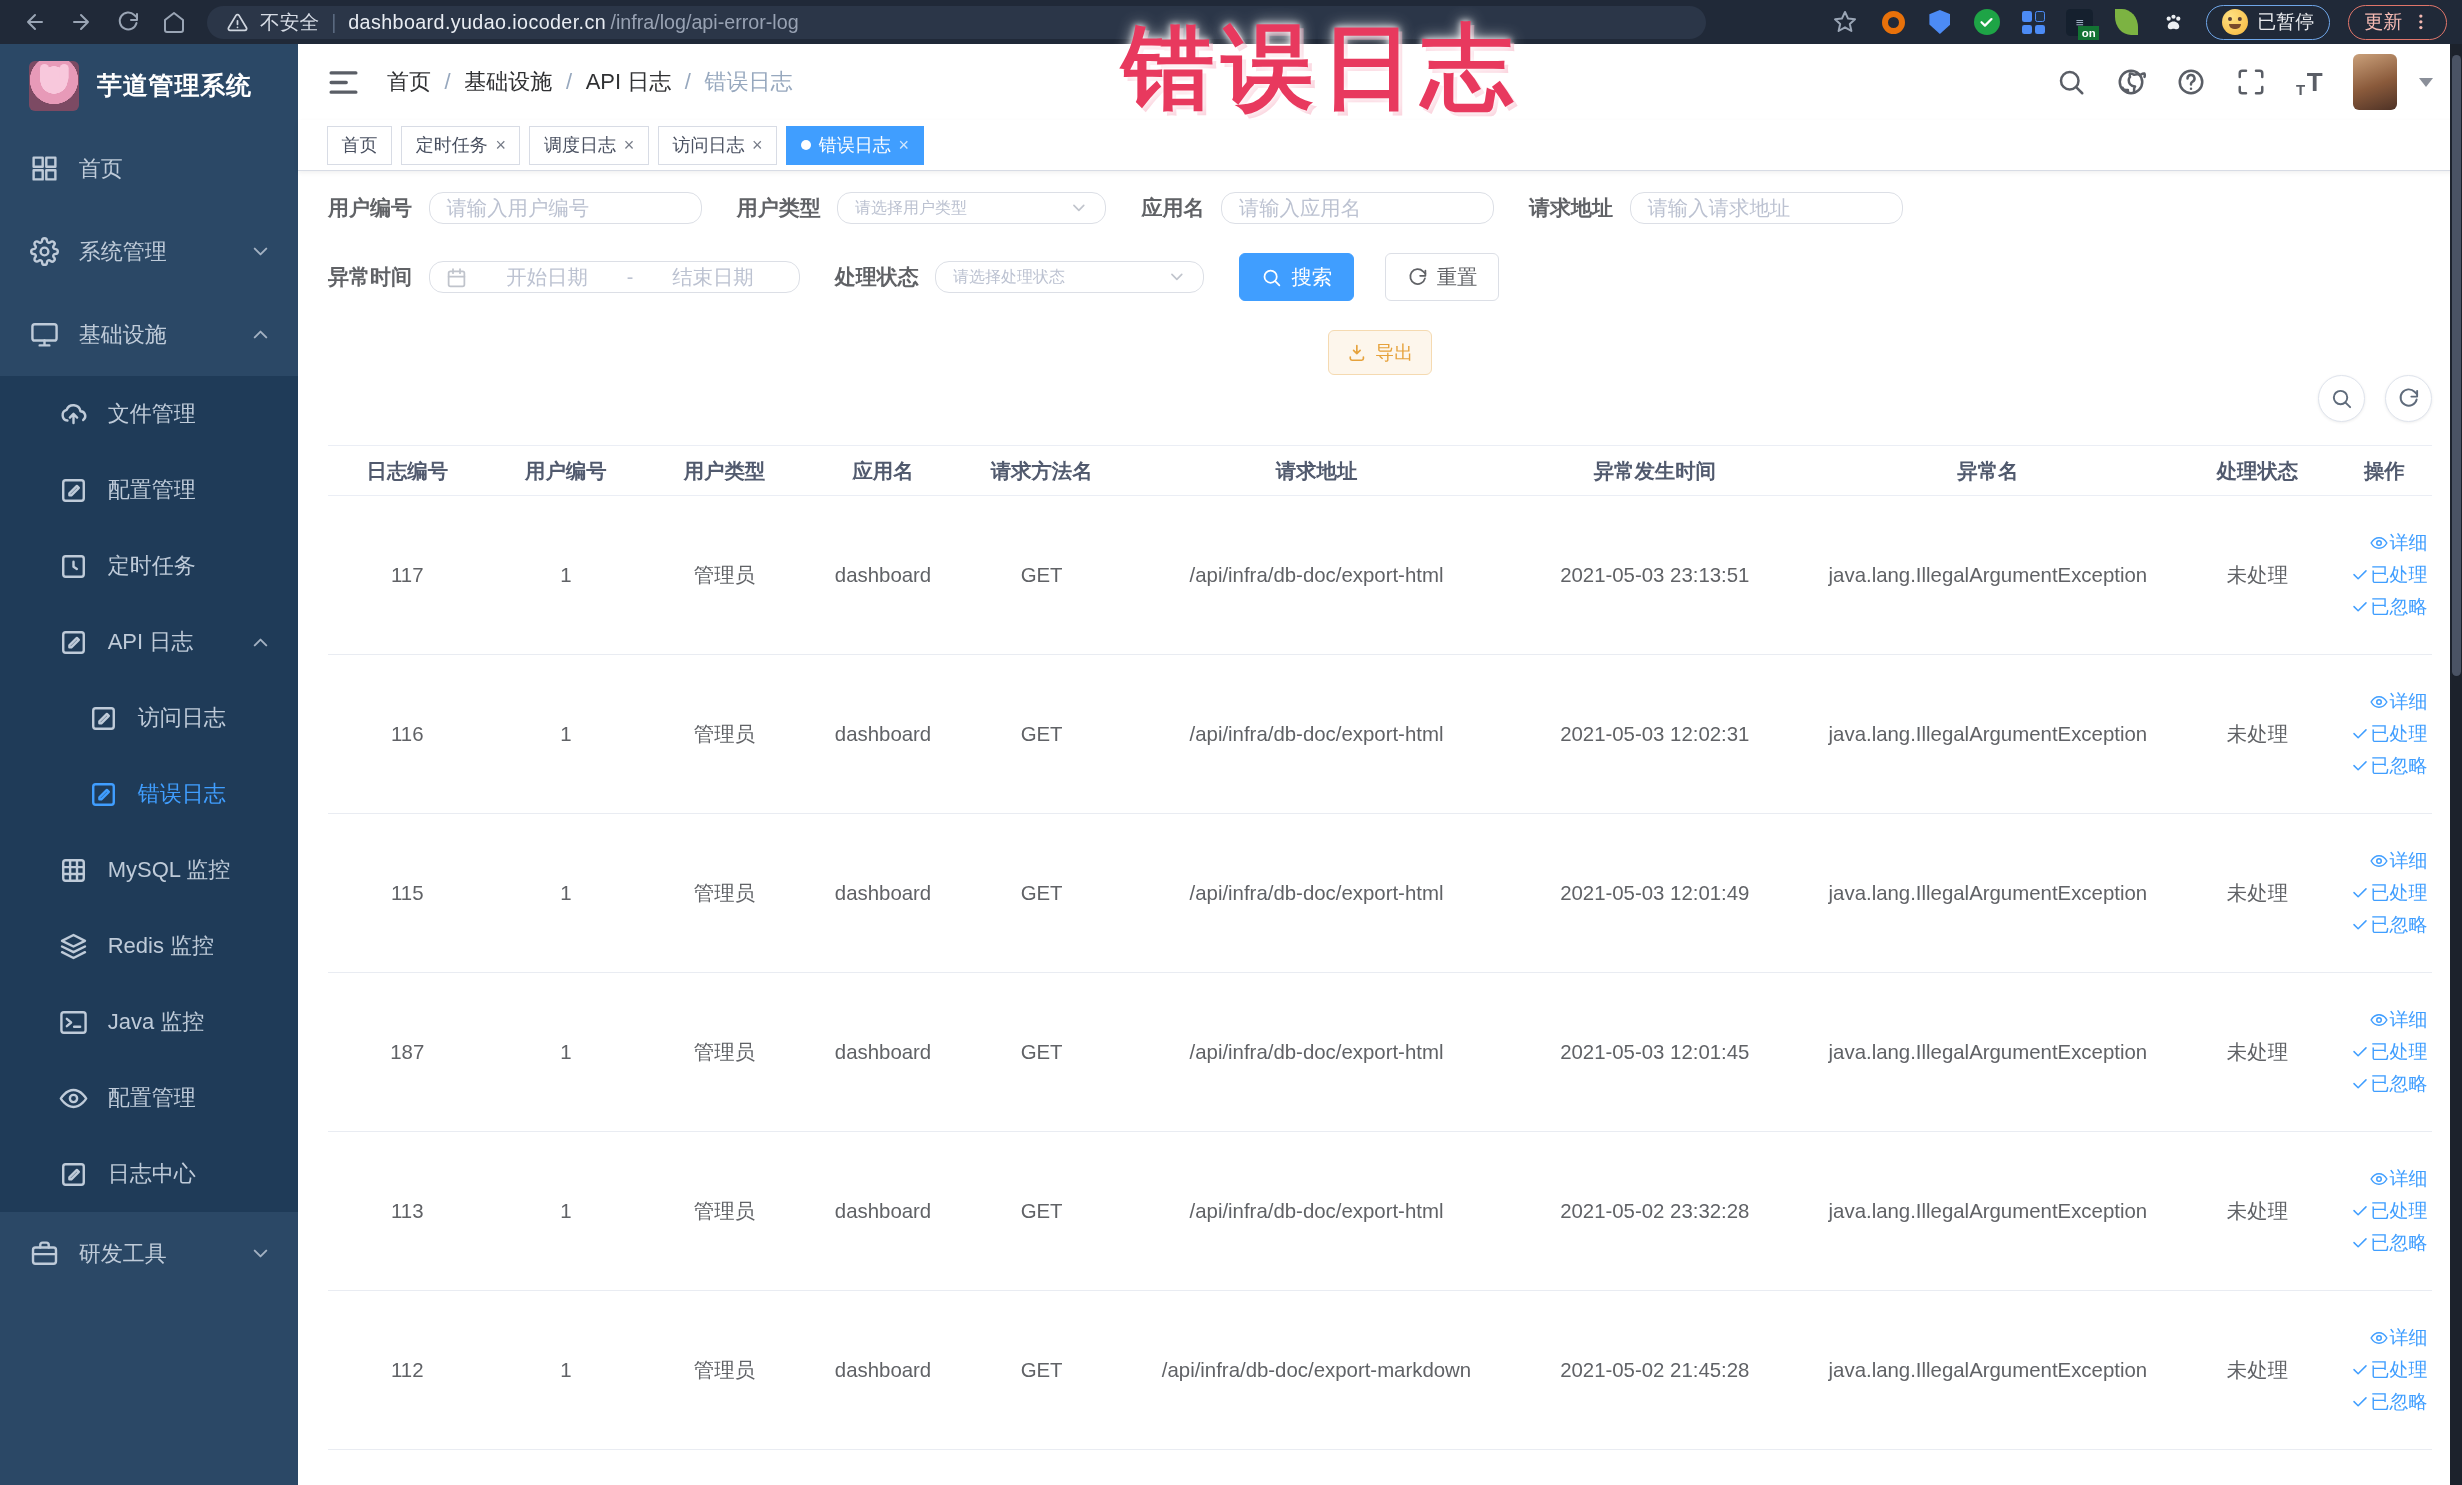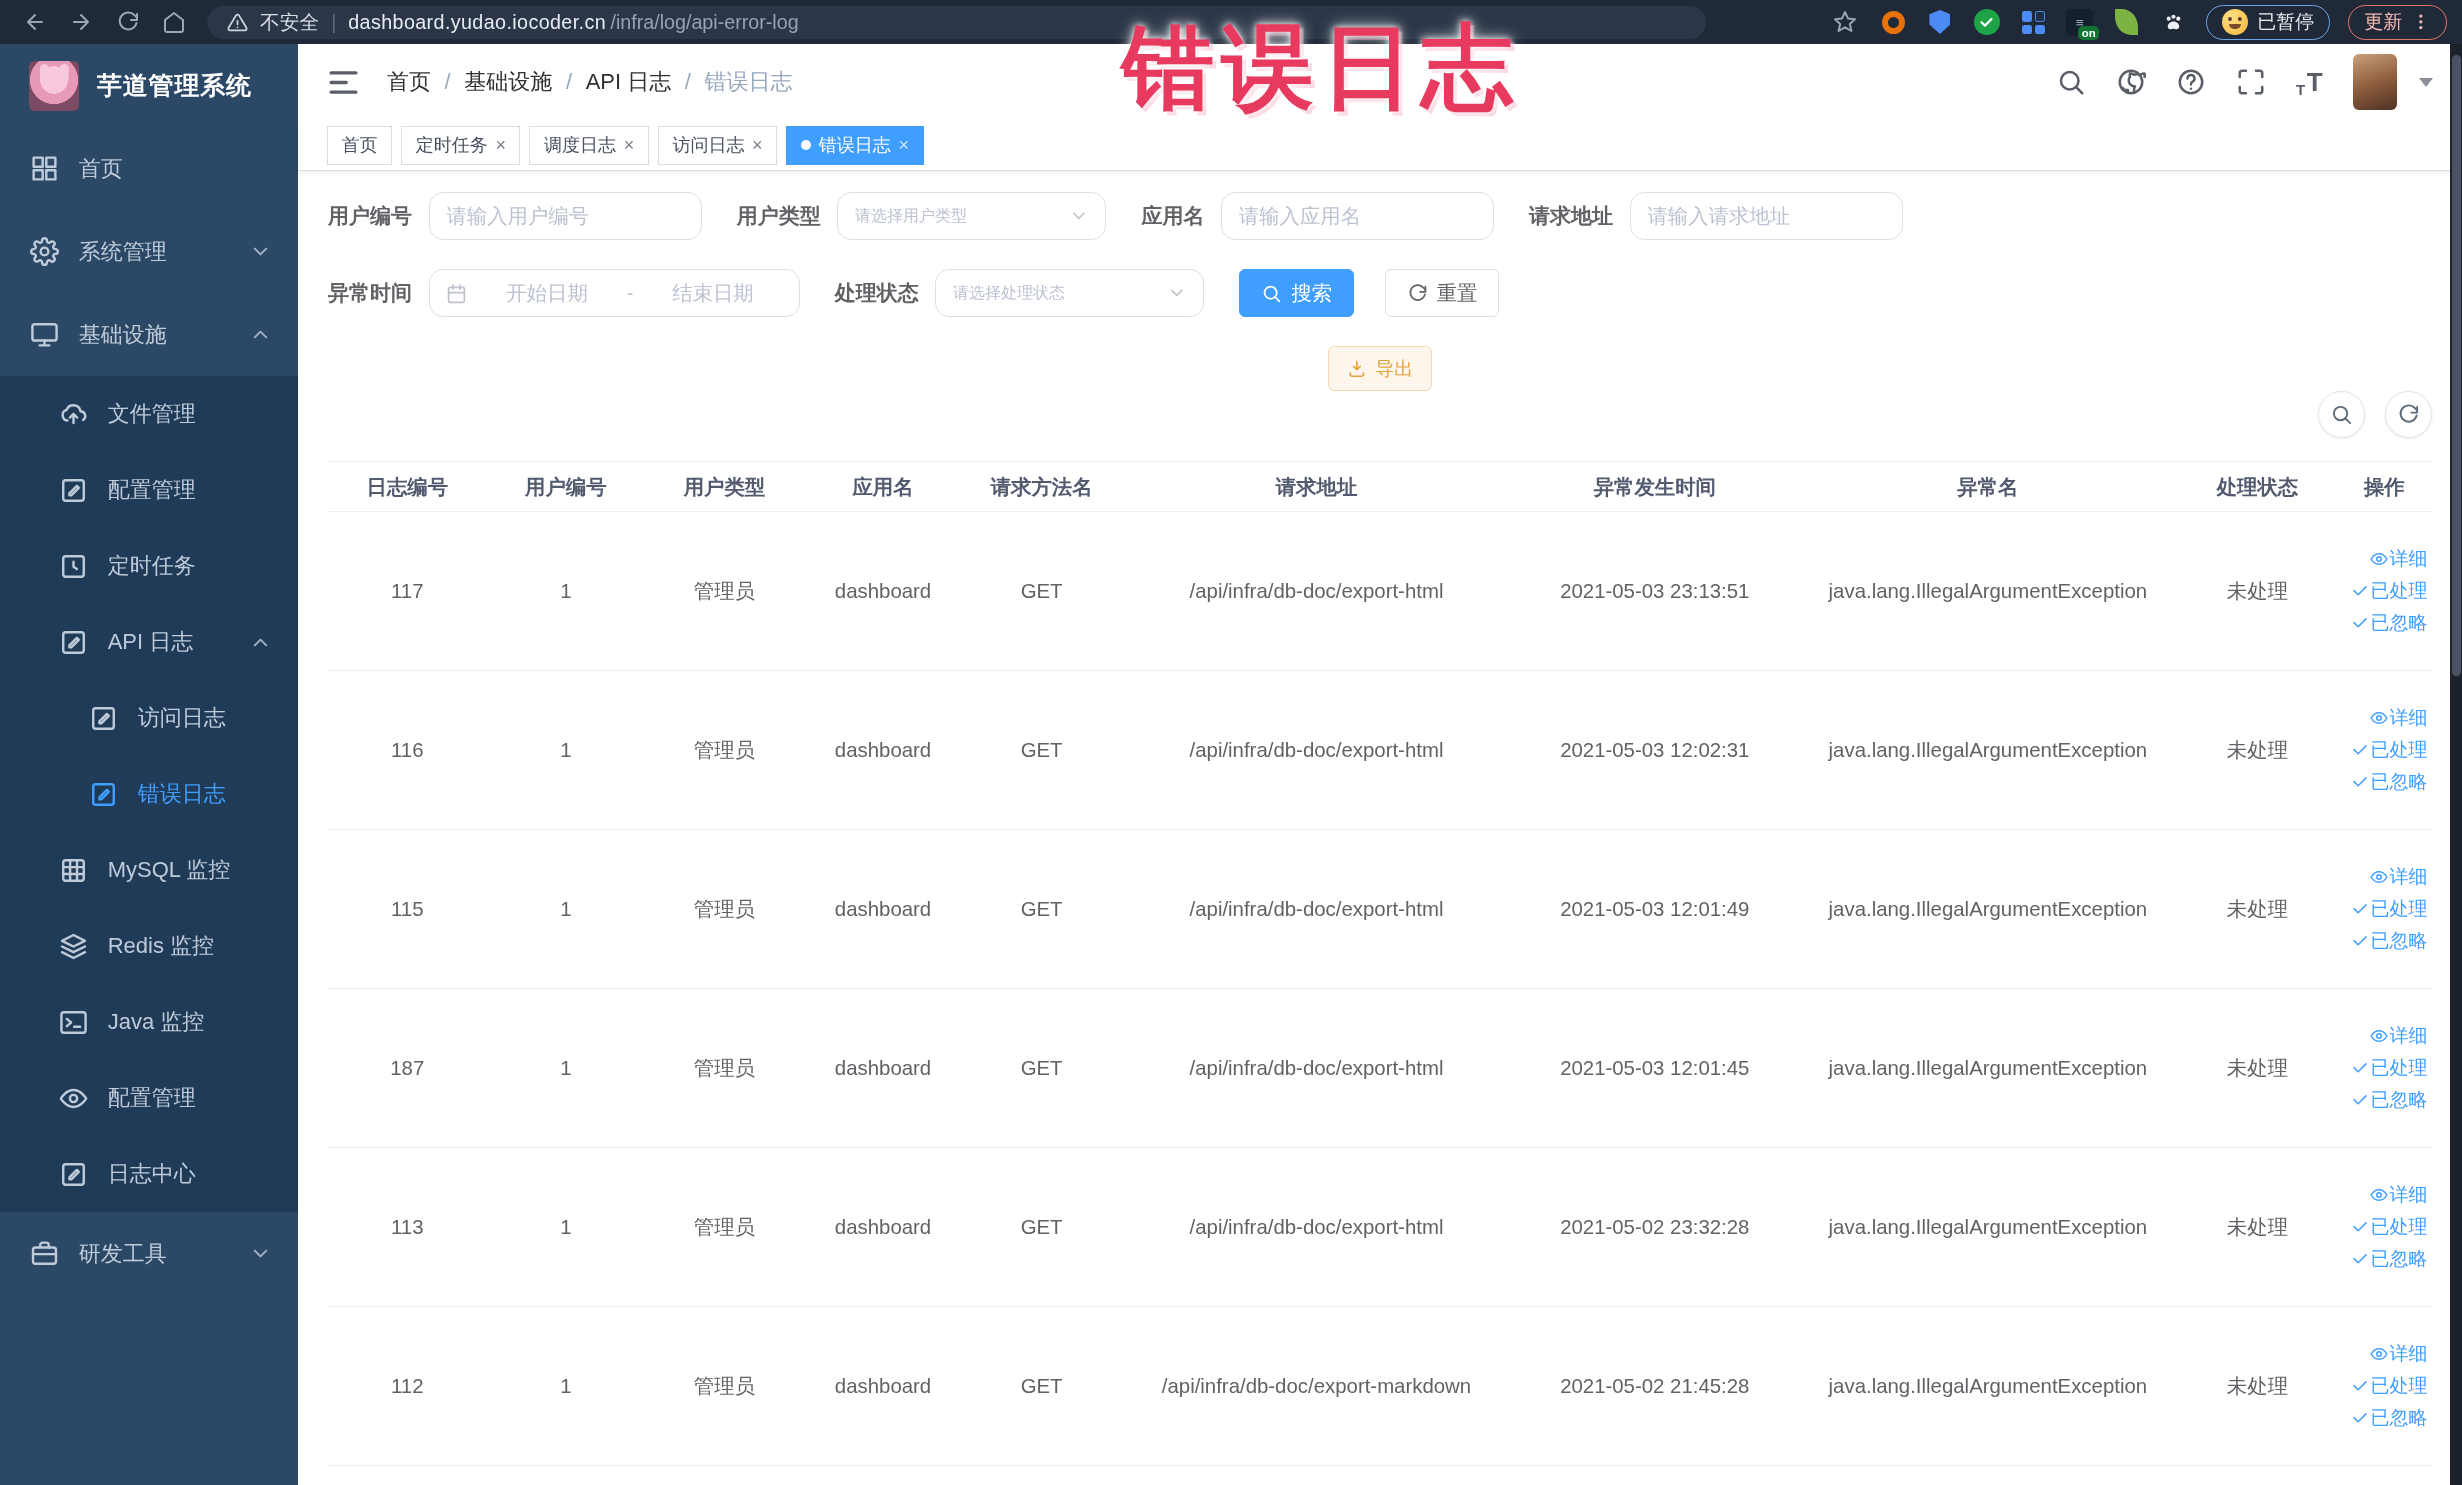--- a/index.html
+++ b/index.html
@@ -23,21 +23,21 @@
   .emoji-face { width:26px; height:26px; border-radius:50%; background:radial-gradient(circle at 35% 30%, #ffe082, #f6b73c); position:relative; }
   .emoji-face:before { content:""; position:absolute; left:6px; top:8.3px; width:3.8px; height:3.8px; border-radius:50%; background:#5d4037; box-shadow:9.8px 0 0 #5d4037; }
   .emoji-face:after { content:""; position:absolute; left:6.8px; top:15px; width:12px; height:5.3px; border-radius:0 0 9px 9px; background:#7a4a2b; }
   .donut { width:23px; height:23px; border-radius:50%; border:6.8px solid #e8710a; }
   .shield { width:21px; height:24px; background:#4c8bf5; clip-path:polygon(50% 0,100% 18%,100% 60%,50% 100%,0 60%,0 18%); }
   .circle-check { width:26px; height:26px; border-radius:50%; background:#1ea446; color:#fff; display:flex; align-items:center; justify-content:center; }
   .grid-ext { width:23px; height:23px; display:grid; grid-template-columns:1fr 1fr; gap:3px; }
   .grid-ext i { background:#4c8bf5; border-radius:2.3px; }
   .grid-ext i:nth-child(2) { background:#213247; border:1.5px solid #4c8bf5; }
   .badge-on { width:27px; height:27px; background:#15202e; border-radius:4.5px; position:relative; display:flex; align-items:center; justify-content:center; color:#9fb0c5; font-size:13.6px; }
-  .badge-on b { position:absolute; bottom:-4.5px; right:-6px; background:#137333; color:#fff; font-size:11.4px; padding:0.8px 3.8px; border-radius:5px; font-weight:700; }
+  .badge-on b { position:absolute; bottom:-4.5px; right:-6px; background:#137333; color:#fff; font-size:11.4px; padding:0.8px 3.8px; border-radius:0; font-weight:700; }
   .leaf { width:23px; height:26px; background:#7cb342; border-radius:0 70% 0 70%; }
   .paw { color:#eceff3; }
 
   
   .app { display:flex; height:1442px; }
   .sidebar { width:298px; background:#2b4866; flex:none; display:flex; flex-direction:column; }
   .logo-row { height:83px; display:flex; align-items:center; padding-left:29px; gap:18px; }
   .logo-img { width:50px; height:50px; border-radius:6px; background:radial-gradient(circle at 50% 38%, #f8c8dc 0 34%, #e79ab8 35% 60%, #7c4a63 61%); position:relative; overflow:hidden; }
   .logo-img:before { content:""; position:absolute; top:3px; left:10.6px; width:9px; height:18px; background:#f8c8dc; border-radius:6px; box-shadow:19.7px 0 0 #f8c8dc; }
   .logo-title { color:#fff; font-size:25px; font-weight:700; letter-spacing:0.8px; }
@@ -69,21 +69,21 @@
   .tags { height:51px; border-bottom:0.8px solid #d8dce5; box-shadow:0 1.5px 4.5px rgba(0,0,0,.06); display:flex; align-items:center; padding:0 29px; gap:9px; position:relative; background:#fff; }
   .tag { height:39px; border:0.8px solid #d8dce5; background:#fff; padding:0 13.6px; font-size:18px; color:#495060; display:flex; align-items:center; gap:7.6px; cursor:pointer; }
   .tag .dot { width:10.6px; height:10.6px; border-radius:50%; background:#fff; }
   .tag .tclose { font-size:18px; line-height:1; opacity:.75; }
   .tag.active { background:#409eff; border-color:#409eff; color:#fff; }
 
   .content { padding:21px 30px 0; }
   .filter-row { display:flex; align-items:center; gap:35px; margin-bottom:29px; }
   .f-item { display:flex; align-items:center; gap:16.7px; }
   .f-label { font-size:21px; color:#606266; font-weight:700; white-space:nowrap; }
-  .box { height:48px; border:0.8px solid #dcdfe6; border-radius:14px; background:#fff; display:flex; align-items:center; padding:0 16.7px; }
+  .box { height:32px; border:0.8px solid #dcdfe6; border-radius:14px; background:#fff; display:flex; align-items:center; padding:0 16.7px; }
   .box input { border:none; outline:none; width:100%; font-size:20.4px; color:#606266; font-family:inherit; background:transparent; }
   .box input::placeholder { color:#bcc2d1; }
   .w-input { width:273px; }
   .w-select { width:269px; justify-content:space-between; }
   .sel-ph { font-size:16px; color:#bcc2d1; }
   .sel-arrow { width:19.7px; height:19.7px; color:#c0c4cc; flex:none; }
   .date-box { width:371px; gap:10.6px; }
   .date-box input { text-align:center; }
   .date-box .cal { width:21px; height:21px; color:#c0c4cc; flex:none; }
   .date-sep { color:#bcc2d1; font-size:19.7px; flex:none; }

